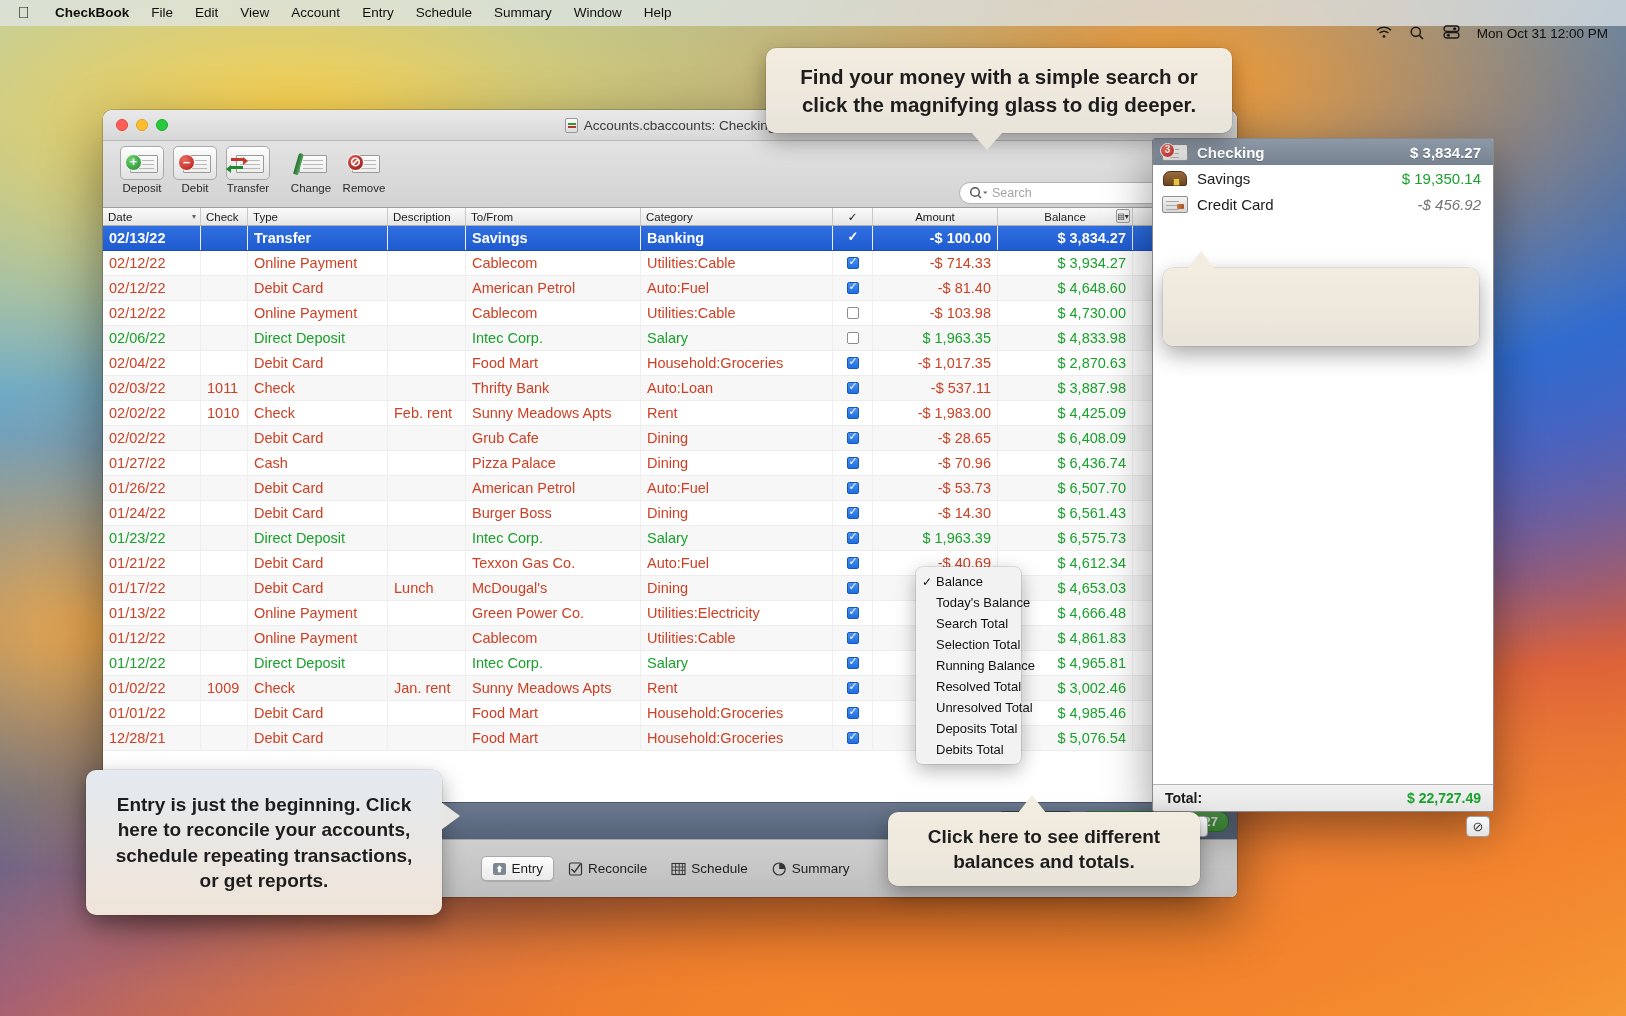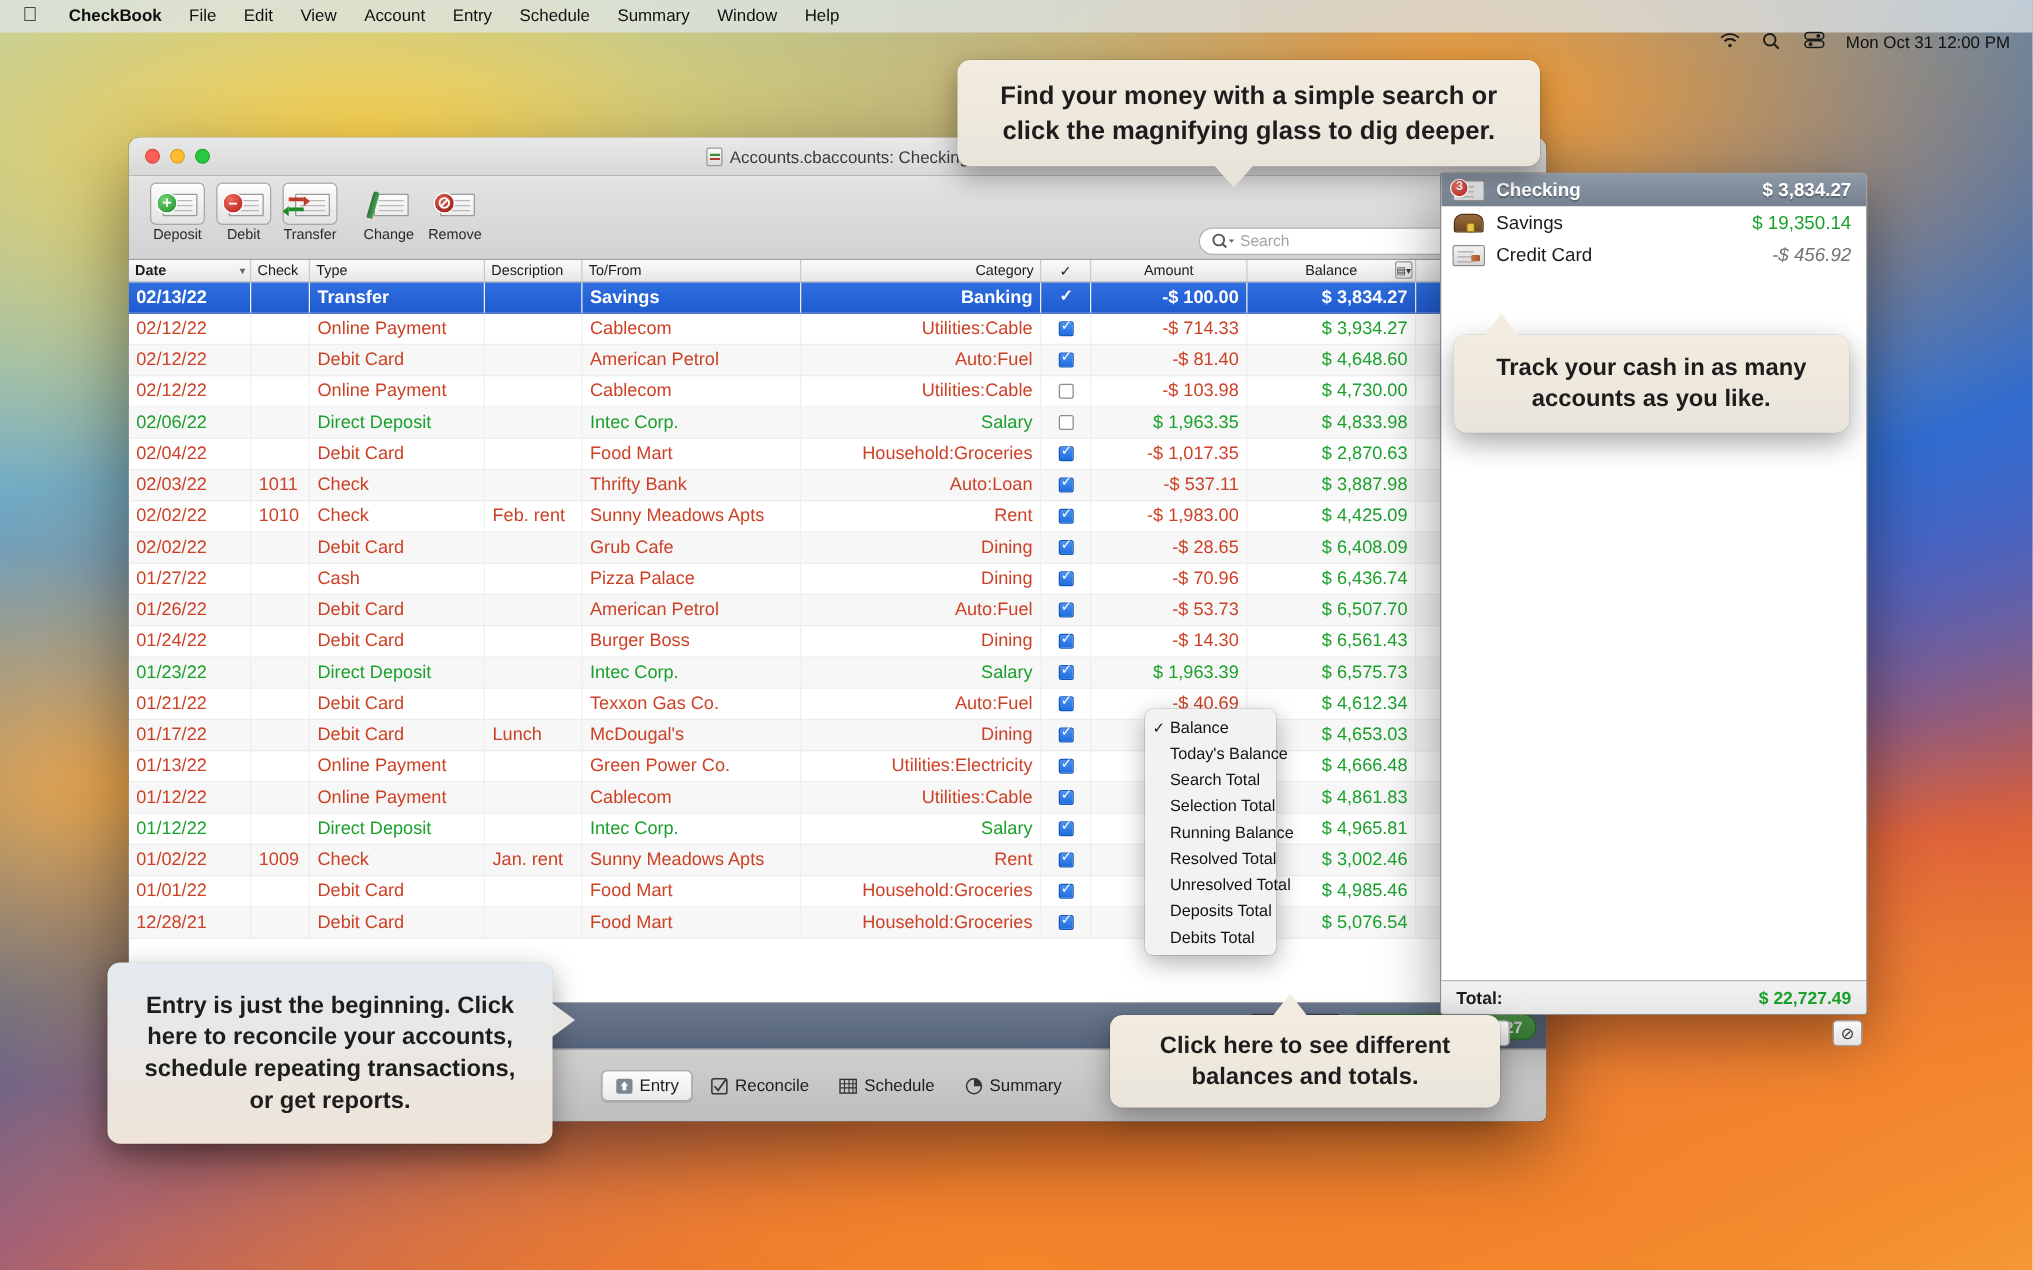--- a/index.html
+++ b/index.html
@@ -155,21 +155,21 @@
     background: linear-gradient(180deg,#fbfbfb,#e6e6e6);
     border-bottom: 1px solid #b0b0b0;
     font-size: 11.5px; color: #1a1a1a;
   }
   #thead .th {
     border-right: 1px solid #c9c9c9;
     padding: 1px 5px; display: flex; align-items: center;
     overflow: hidden; white-space: nowrap;
     position: relative;
   }
-  #thead .th.b { font-weight: bold; }
+  #thead .th.b { font-weight: normal; }
   #thead .th.c { justify-content: center; }
   #thead .th.r { justify-content: center; }
   .sortarrow { position: absolute; right: 4px; top: 4px; font-size: 8px; color: #666; }
   .row {
     display: flex; height: 25px; align-items: stretch;
     font-size: 14.5px;
     border-bottom: 1px solid #ededed;
   }
   .row .cell {
     padding: 1px 6px; display: flex; align-items: center;
@@ -194,21 +194,21 @@
   }
   .row.selected .cb.on { background: transparent; border-color: transparent; }
   .row.selected .cb.on::after { color: #fff; font-size: 13px; left: 0; top: -2px; }
 
   
   .c-date  { width: 98px; }
   .c-check { width: 47px; }
   .c-type  { width: 140px; }
   .c-desc  { width: 78px; }
   .c-from  { width: 175px; }
-  .c-cat   { width: 192px; justify-content: flex-end; }
+  .c-cat   { width: 192px; }
   .c-chk   { width: 40px; }
   .c-amt   { width: 125px; }
   .c-bal   { width: 135px; }
 
   
   #winbottom {
     position: absolute; left: 0; right: 0; bottom: 58px; height: 37px;
     background: linear-gradient(180deg,#6b788c,#55637a);
     border-top: 1px solid #4a5669;
     display: flex; align-items: center; justify-content: flex-end;
@@ -919,21 +919,20 @@
   <span class="right">
     <span class="sqbtn">⊘</span>
   </span>
 </div>
 
 <div class="callout" id="callout-search">
   <span>Find your money with a simple search or click the magnifying glass to dig deeper.</span>
   <span class="tail"></span>
 </div>
 <div class="callout" id="callout-accounts">
-  <span>Track your cash in as many accounts as you like.</span>
   <span class="tail"></span>
 </div>
 <div class="callout" id="callout-entry">
   <span>Entry is just the beginning. Click here to reconcile your accounts, schedule repeating transactions, or get reports.</span>
   <span class="tail"></span>
 </div>
 <div class="callout" id="callout-balance">
   <span>Click here to see different balances and totals.</span>
   <span class="tail"></span>
 </div>

